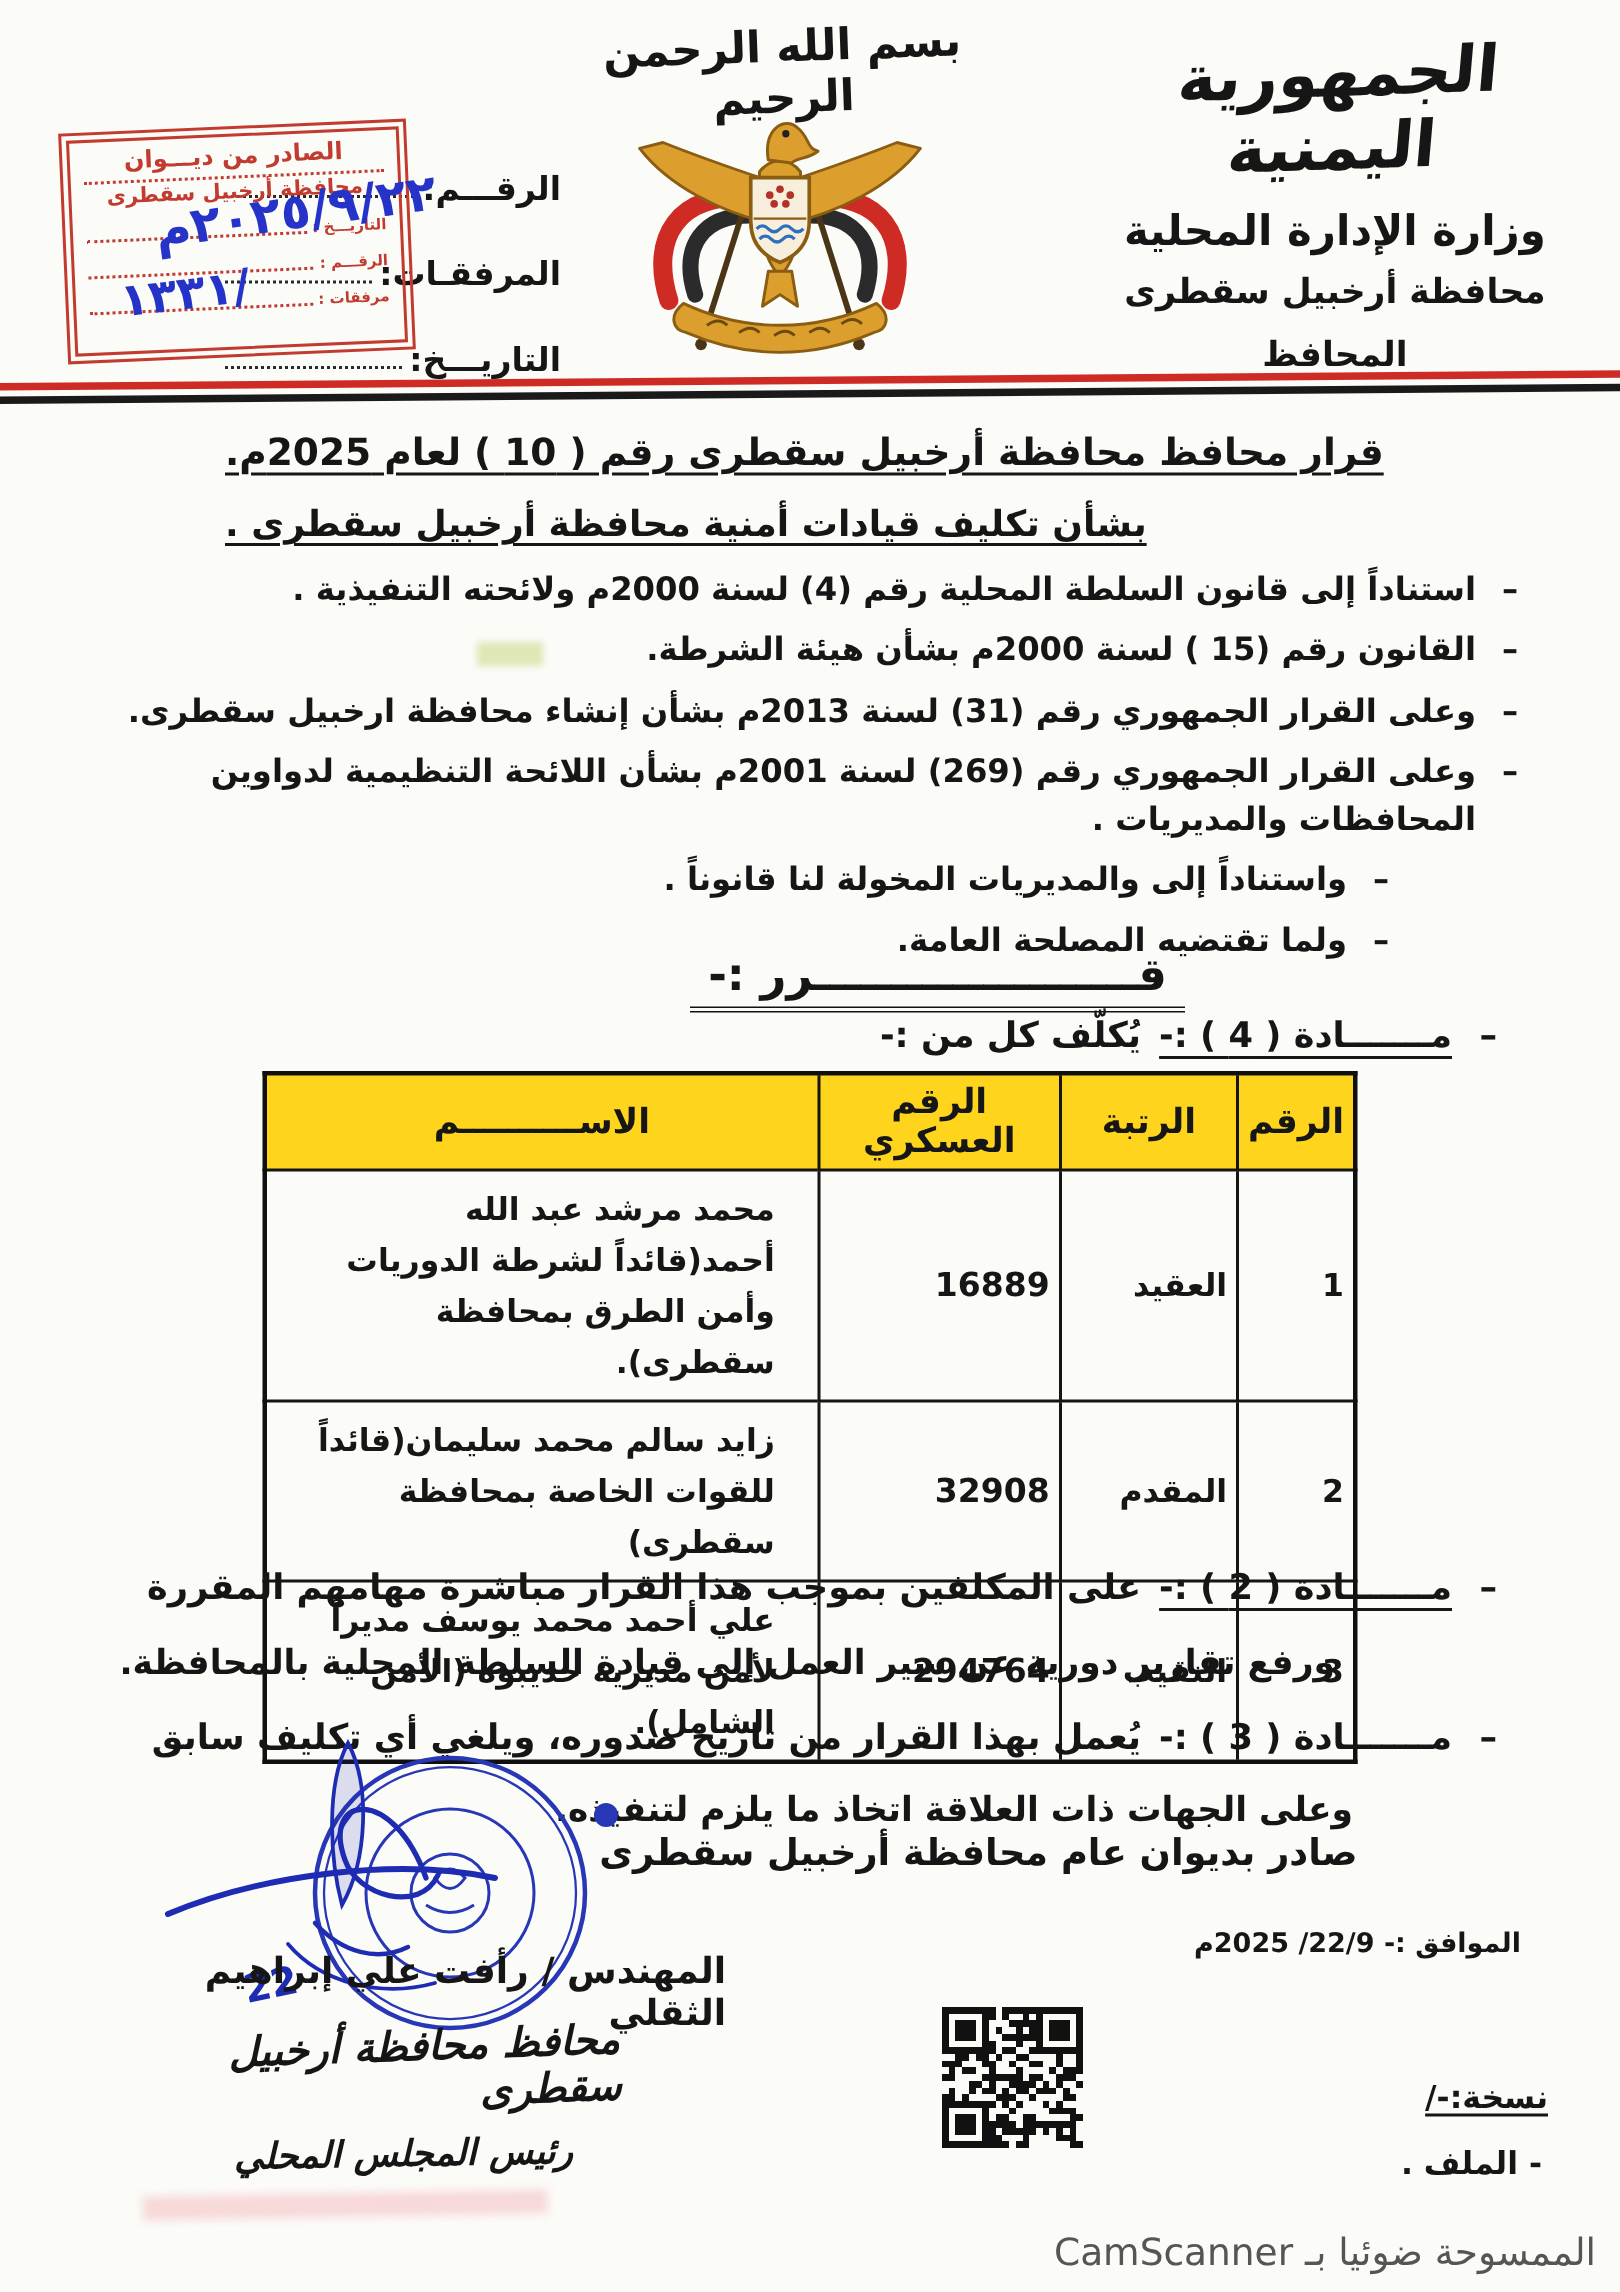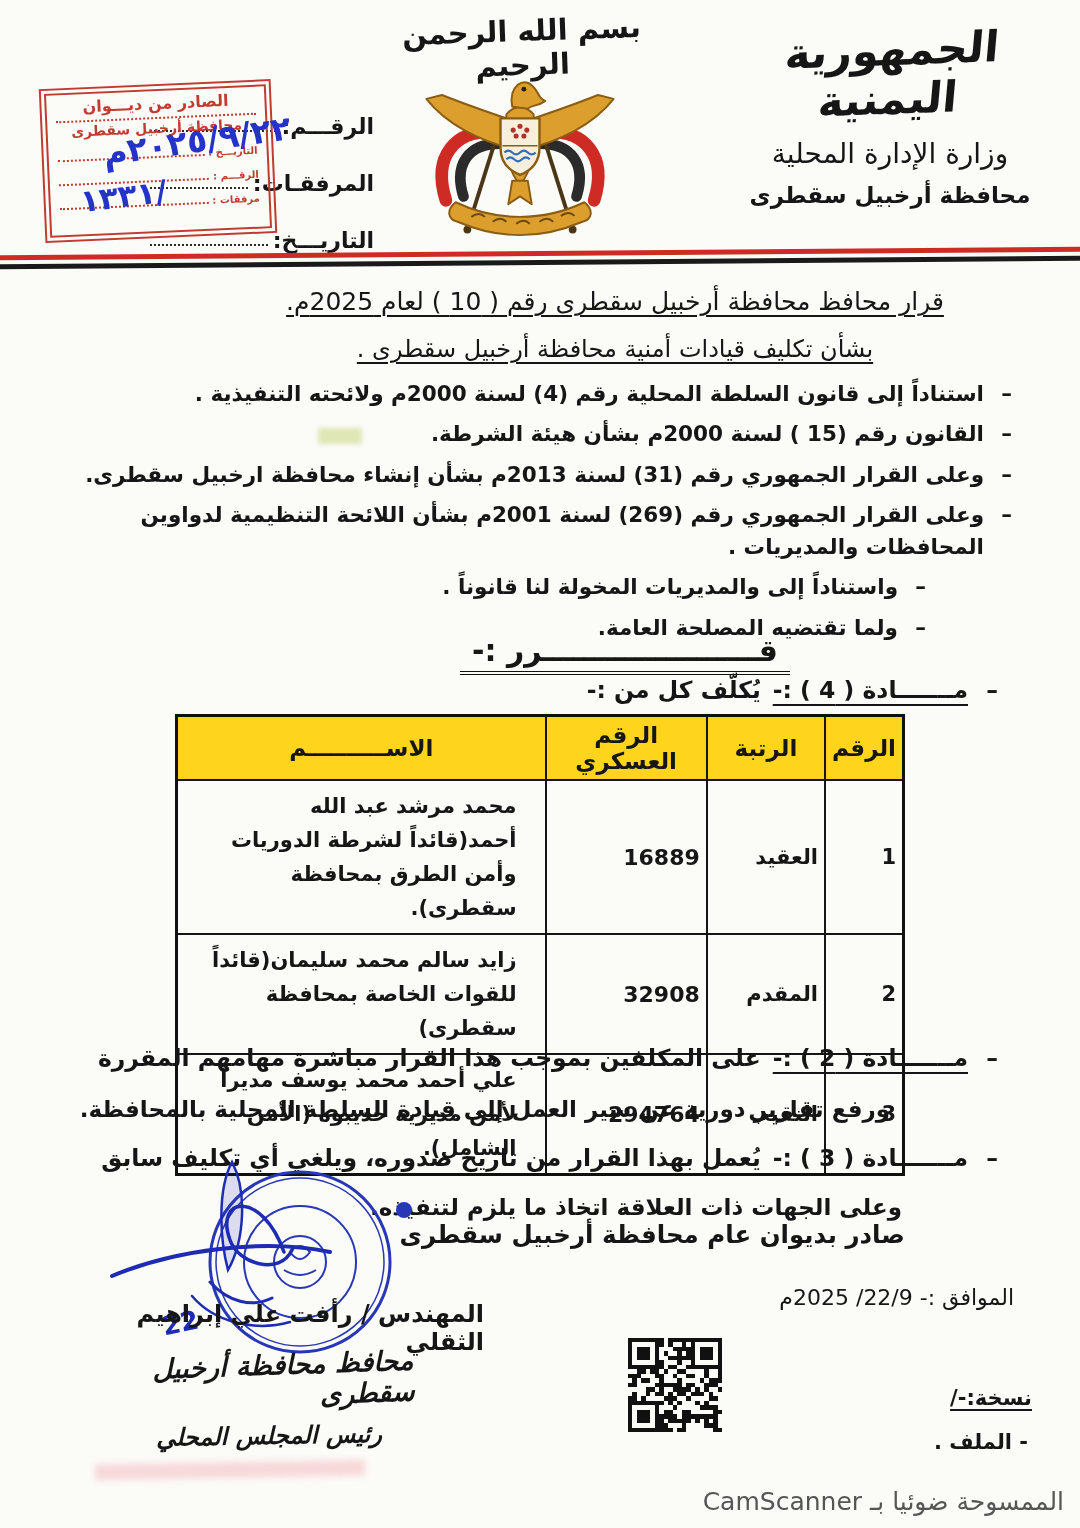--- a/index.html
+++ b/index.html
@@ -5,21 +5,21 @@
   html,body{margin:0;padding:0;background:#9a9a9a;}
   .page{
     position:relative;width:1080px;height:1528px;margin:0 auto;
     background:#fbfbf8;overflow:hidden;color:var(--text,#161616);
     font-family:"DejaVu Sans",sans-serif;direction:rtl;
   }
 
   
   .hdr-right{position:absolute;top:26px;right:16px;width:348px;text-align:center;}
   .republic{font-size:43px;font-weight:bold;letter-spacing:-2px;transform:skewX(-7deg) rotate(-2deg);line-height:1.15;}
-  .ministry{font-size:28px;font-weight:normal;margin-top:12px;}
+  .ministry{font-size:28px;font-weight:bold;margin-top:12px;}
   .gov{font-size:23px;font-weight:bold;margin-top:12px;letter-spacing:1px;}
   .office{font-size:23px;font-weight:bold;margin-top:16px;}
 
   .bismillah{position:absolute;top:14px;left:384px;width:276px;text-align:center;
     font-size:29px;font-weight:bold;transform:rotate(-2deg);}
   .emblem{position:absolute;top:56px;left:400px;width:240px;height:195px;}
 
   .fields{position:absolute;top:100px;left:150px;width:224px;}
   .frow{display:flex;align-items:flex-end;height:39px;margin-bottom:18px;}
   .flabel{font-size:22px;font-weight:bold;white-space:nowrap;}
@@ -36,21 +36,21 @@
   .rs-dots{flex:1;border-bottom:2px dotted var(--stamp-red,#C23B30);margin:0 4px 2px 0;}
   .hw{position:absolute;color:var(--ink-blue,#2533C9);font-weight:bold;}
   .hw-date{top:128px;left:6px;width:286px;font-size:33px;transform:rotate(-8deg);}
   .hw-num{top:178px;left:80px;font-size:31px;transform:rotate(-7deg);}
 
   .rule{position:absolute;left:-12px;width:1110px;height:5px;transform:rotate(-0.45deg);}
   .rule-red{top:251px;background:var(--flag-red,#CF2B25);}
   .rule-black{top:260px;background:#1a1a1a;}
 
   
-  .title1,.title2{position:absolute;left:150px;width:930px;text-align:center;font-weight:normal;}
+  .title1,.title2{position:absolute;left:150px;width:930px;text-align:left;font-weight:bold;}
   .title1{top:287px;font-size:25px;}
   .title2{top:335px;font-size:24px;}
   .u{text-decoration:underline;text-underline-offset:5px;text-decoration-thickness:2px;}
 
   
   .preamble{position:absolute;top:378px;right:68px;width:944px;}
   .pitem{display:flex;font-size:21.5px;font-weight:bold;line-height:1.5;margin-bottom:8px;}
   .pdash{width:28px;flex:none;}
   .pitem.indent{margin-right:86px;}
 
@@ -83,21 +83,21 @@
   
   .issued{position:absolute;top:1220px;right:175px;font-size:24.5px;font-weight:bold;}
   .sig-name{position:absolute;top:1300px;left:84px;width:400px;font-size:24px;font-weight:bold;}
   .sig-gov{position:absolute;top:1350px;left:104px;width:310px;font-size:27px;font-weight:bold;
     font-style:italic;transform:rotate(-2deg);}
   .sig-council{position:absolute;top:1422px;left:152px;width:230px;font-size:24px;font-weight:bold;
     font-style:italic;transform:rotate(-1deg);}
   .blue-stamp{position:absolute;top:1146px;left:104px;width:330px;height:246px;}
 
   .date-hijri{position:absolute;top:1250px;right:28px;width:340px;font-size:22px;font-weight:bold;}
-  .date-greg{position:absolute;top:1285px;right:66px;font-size:22px;font-weight:normal;}
+  .date-greg{position:absolute;top:1285px;right:66px;font-size:18px;font-weight:bold;}
   .qr{position:absolute;top:1338px;left:628px;width:94px;height:94px;}
   .qr svg{width:100%;height:100%;shape-rendering:crispEdges;}
   .copy-label{position:absolute;top:1386px;right:48px;font-size:21px;font-weight:bold;
     text-decoration:underline;text-underline-offset:4px;}
   .copy-item{position:absolute;top:1430px;right:52px;font-size:21px;font-weight:bold;}
 
   .watermark{position:absolute;bottom:12px;right:16px;font-size:25px;color:#555;margin-left:12px;}
 
   .smudge-pink{position:absolute;top:1462px;left:95px;width:270px;height:16px;
     background:rgba(236,130,140,.28);filter:blur(3px);transform:rotate(-1deg);}
@@ -106,20 +106,21 @@
 </style>
 </head>
 <body>
 
 <div class="page">
 
   <div class="hdr-right">
     <div class="republic">الجمهورية اليمنية</div>
     <div class="ministry">وزارة الإدارة المحلية</div>
     <div class="gov">محافظة أرخبيل سقطرى</div>
+    <div class="office">المحافظ</div>
   </div>
 
   <div class="bismillah">بسم الله الرحمن الرحيم</div>
 
   <div class="emblem">
     <svg viewBox="0 0 240 200" width="100%" height="100%">
       <g stroke-linecap="round" fill="none">
         <path d="M98,78 C52,74 30,104 44,148" stroke="var(--flag-red,#CF2B25)" stroke-width="13"></path>
         <path d="M104,90 C66,88 52,112 62,144" stroke="#2b2b2b" stroke-width="11"></path>
         <path d="M142,78 C188,74 210,104 196,148" stroke="var(--flag-red,#CF2B25)" stroke-width="13"></path>

